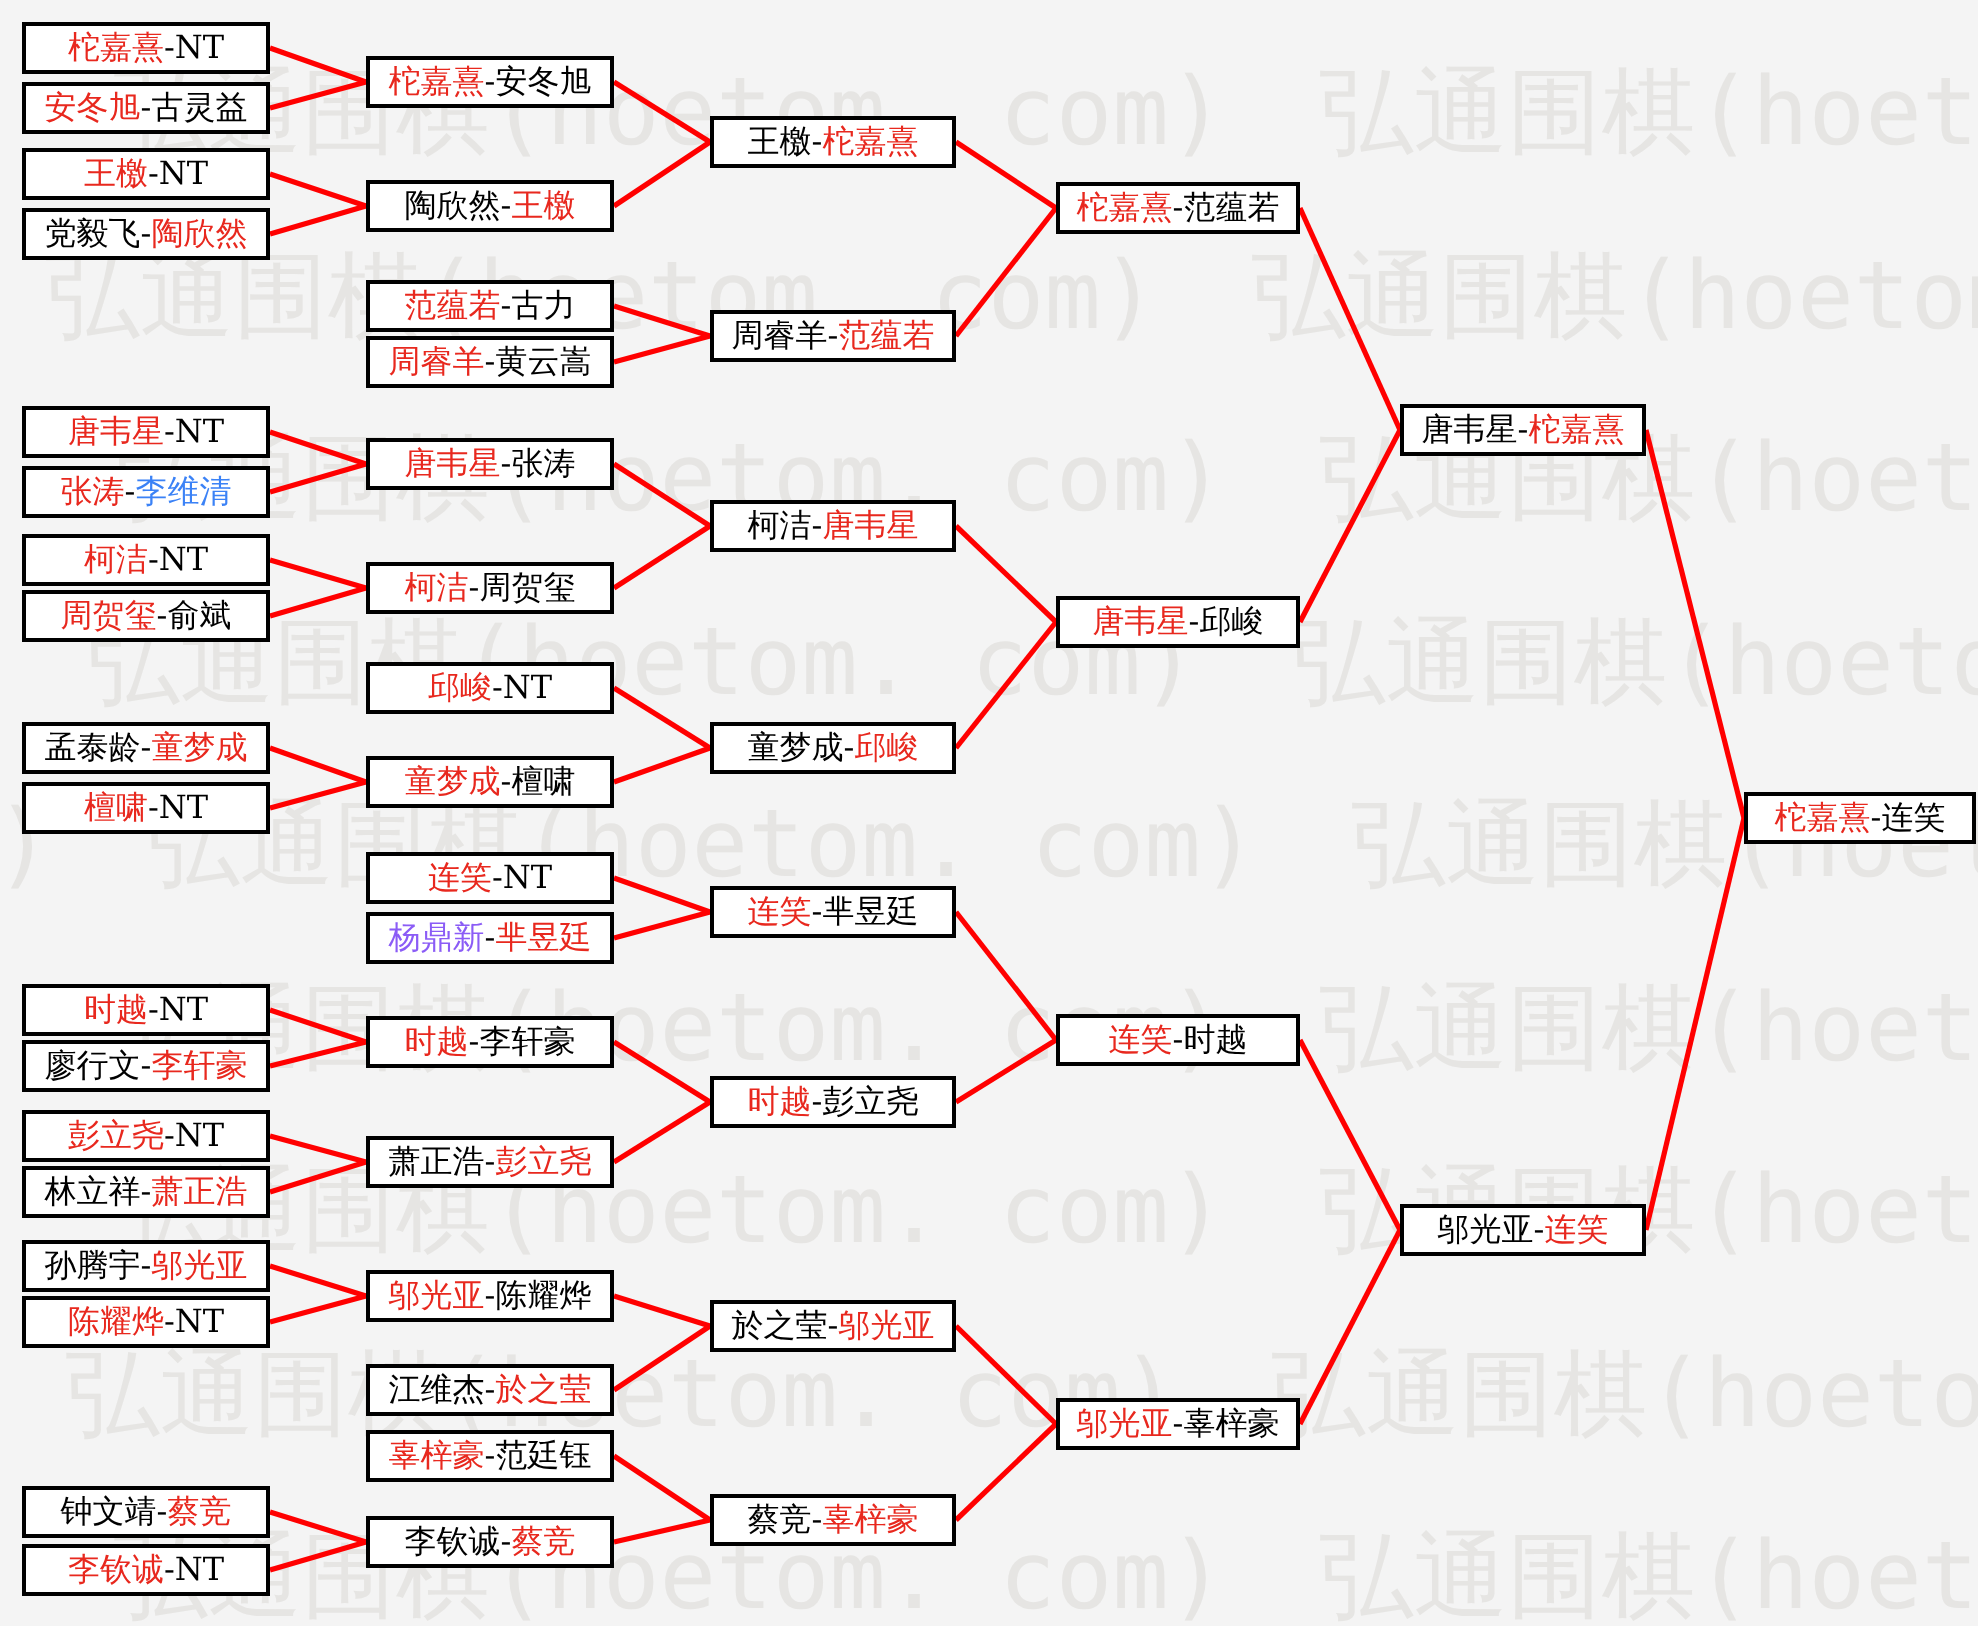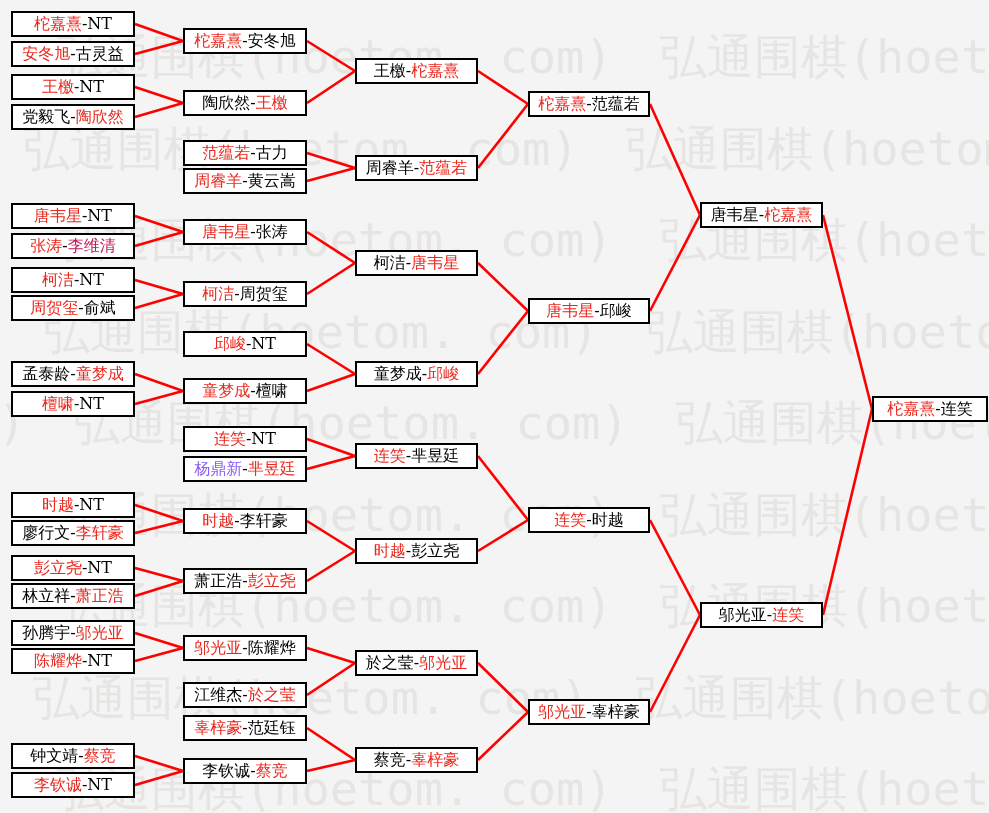--- a/index.html
+++ b/index.html
@@ -144,21 +144,21 @@
         <span style="color: rgb(232, 40, 30);">陶欣然</span>
       </div>
       <div class="match" style="left: 11px; top: 203px; width: 124px; height: 26px; border-color: rgb(0, 0, 0); background: rgb(255, 255, 255);">
         <span style="color: rgb(232, 40, 30);">唐韦星</span>
         <span style="color: rgb(0, 0, 0);">-</span>
         <span style="color: rgb(0, 0, 0);">NT</span>
       </div>
       <div class="match" style="left: 11px; top: 233px; width: 124px; height: 26px; border-color: rgb(0, 0, 0); background: rgb(255, 255, 255);">
         <span style="color: rgb(232, 40, 30);">张涛</span>
         <span style="color: rgb(0, 0, 0);">-</span>
-        <span style="color: #be185d;">李维清</span>
+        <span style="color: #3b82f6;">李维清</span>
       </div>
       <div class="match" style="left: 11px; top: 267px; width: 124px; height: 26px; border-color: rgb(0, 0, 0); background: rgb(255, 255, 255);">
         <span style="color: rgb(232, 40, 30);">柯洁</span>
         <span style="color: rgb(0, 0, 0);">-</span>
         <span style="color: rgb(0, 0, 0);">NT</span>
       </div>
       <div class="match" style="left: 11px; top: 295px; width: 124px; height: 26px; border-color: rgb(0, 0, 0); background: rgb(255, 255, 255);">
         <span style="color: rgb(232, 40, 30);">周贺玺</span>
         <span style="color: rgb(0, 0, 0);">-</span>
         <span style="color: rgb(0, 0, 0);">俞斌</span>

